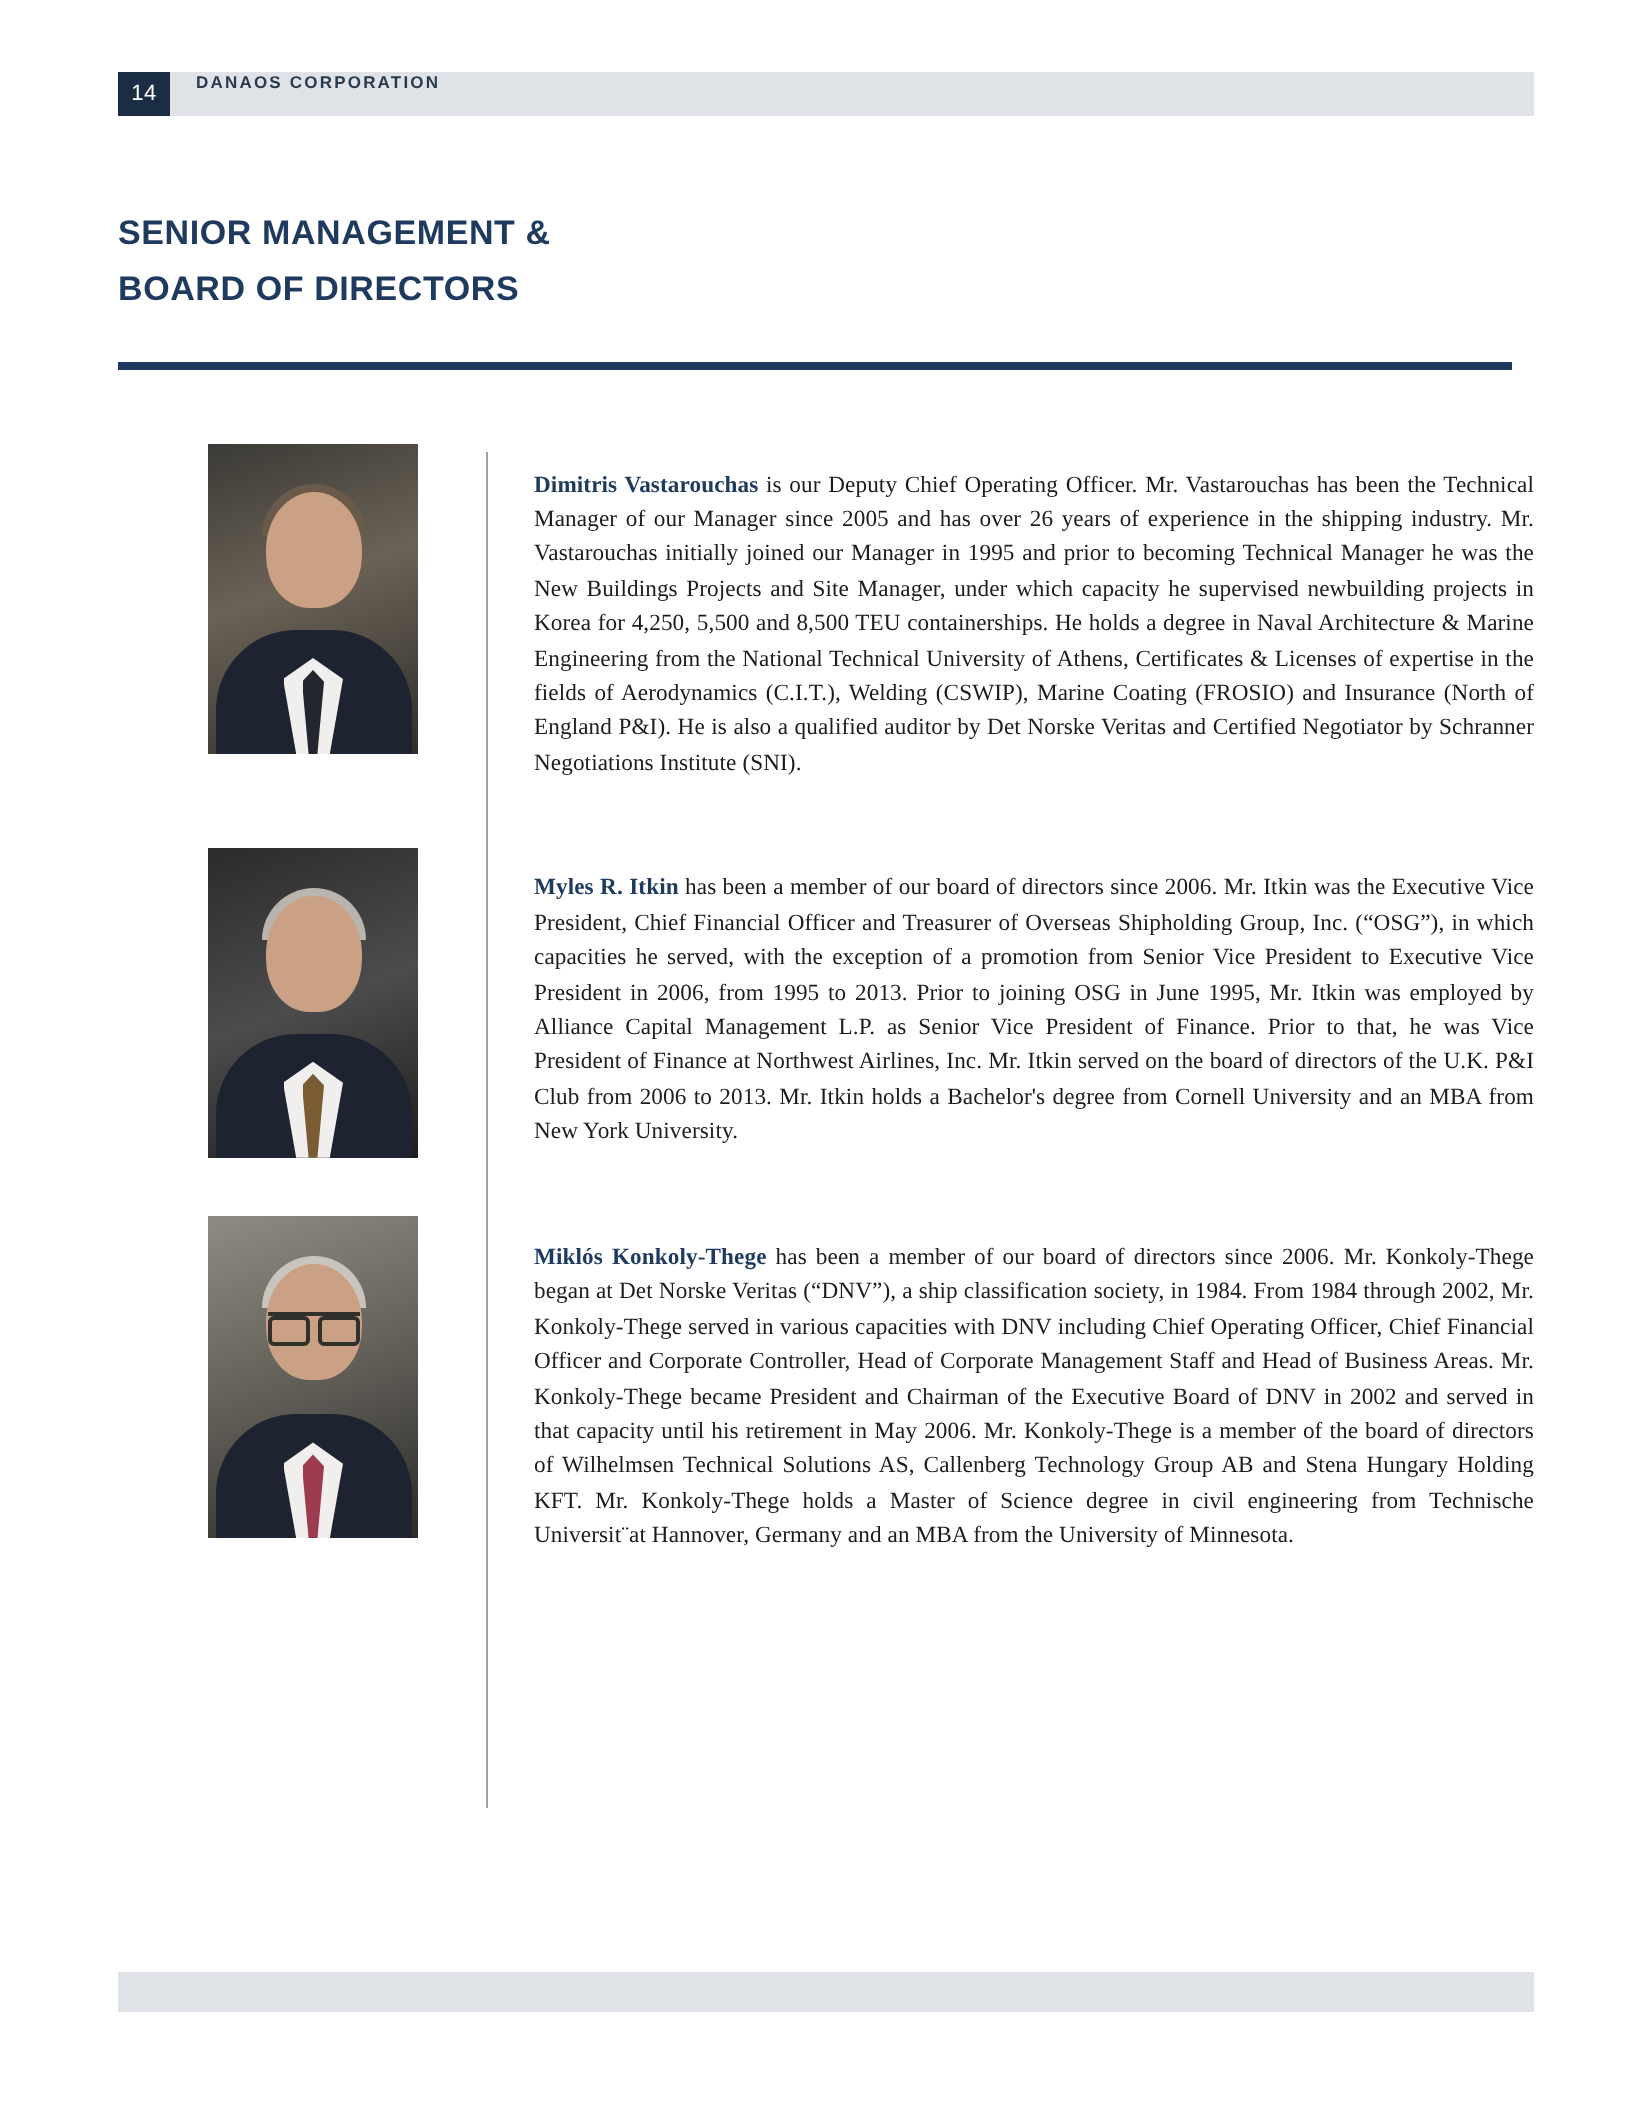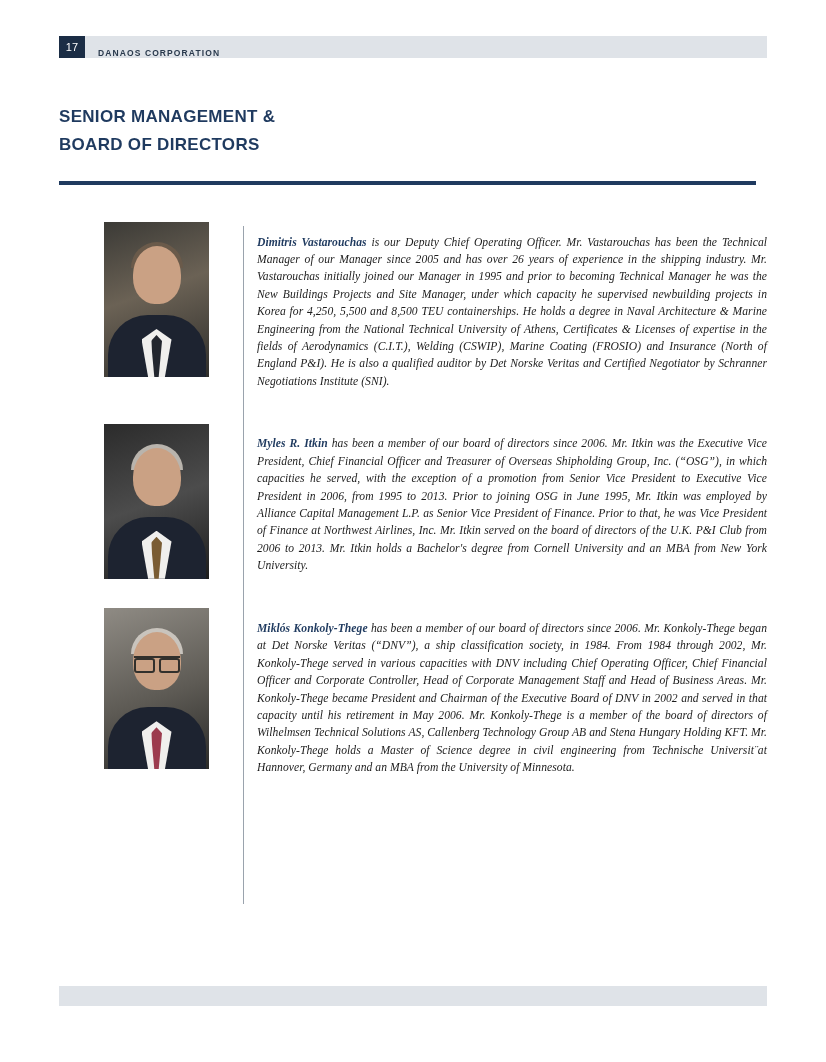--- a/index.html
+++ b/index.html
@@ -40,21 +40,21 @@
     font-size: 11px;
     display: flex;
     align-items: center;
     justify-content: center;
     letter-spacing: 0.2px;
   }
   .header-bar {
     flex: 1;
     background: #dfe3e8;
     display: flex;
-    align-items: flex-end;
+    align-items: flex-start;
     padding-left: 13px;
   }
   .header-company {
     font-family: "Liberation Sans", sans-serif;
     font-size: 8.5px;
     letter-spacing: 1.1px;
     color: #2a3a4d;
     font-weight: bold;
   }
 
@@ -197,23 +197,22 @@
     width: 17px;
     height: 11px;
     border: 2px solid #32302c;
     border-radius: 3px;
   }
   .p-glasses::before { left: 0; }
   .p-glasses::after { right: 0; }
 
   .text-col {
     flex: 1;
-    padding-left: 12px;
+    padding-left: 22px;
     box-sizing: border-box;
-    font-style: italic;
   }
   .bio-text {
     font-family: "Liberation Serif", serif;
     font-size: 11.6px;
     line-height: 17.4px;
     text-align: justify;
     color: #1c1c1c;
     letter-spacing: 0.05px;
   }
   .bio-name {
@@ -230,21 +229,21 @@
     height: 20px;
     background: #dfe3e8;
   }
 </style>
 </head>
 <body>
 
 <div class="page">
 
   <div class="header">
-    <div class="header-badge">17</div>
+    <div class="header-badge">14</div>
     <div class="header-bar">
       <span class="header-company">DANAOS CORPORATION</span>
     </div>
   </div>
 
   <div class="title-block">
     <div class="title-line">SENIOR MANAGEMENT &amp;</div>
     <div class="title-line">BOARD OF DIRECTORS</div>
   </div>
   <div class="title-rule"></div>

